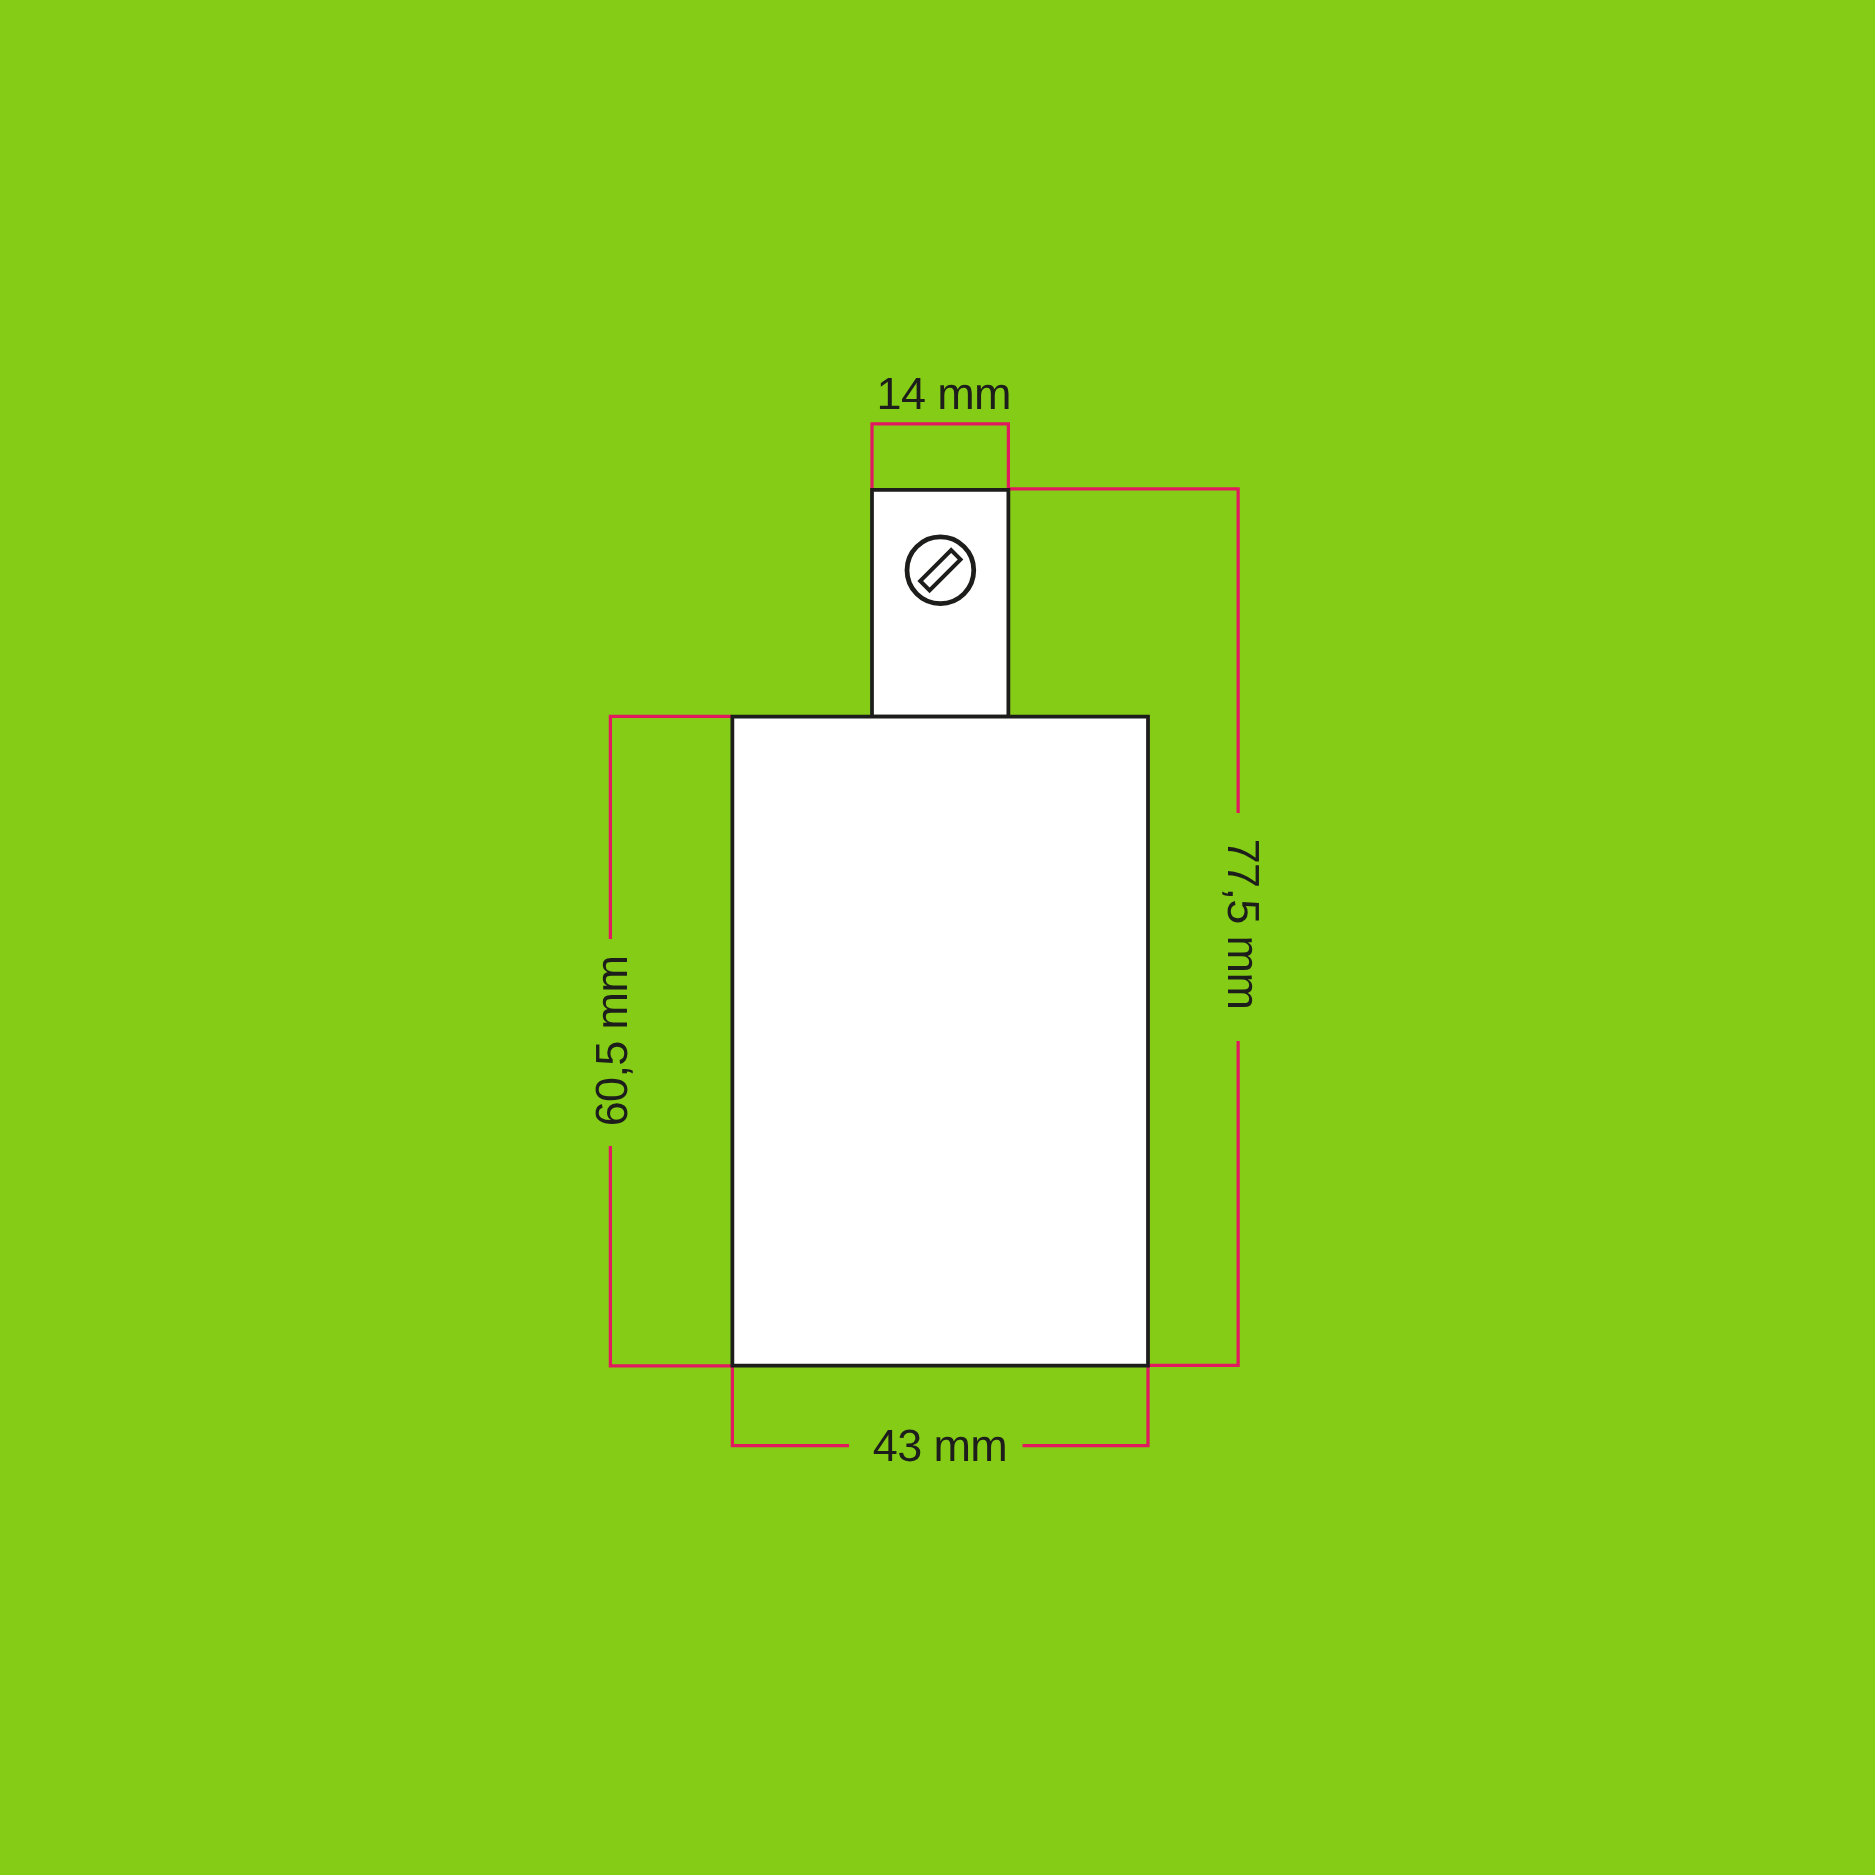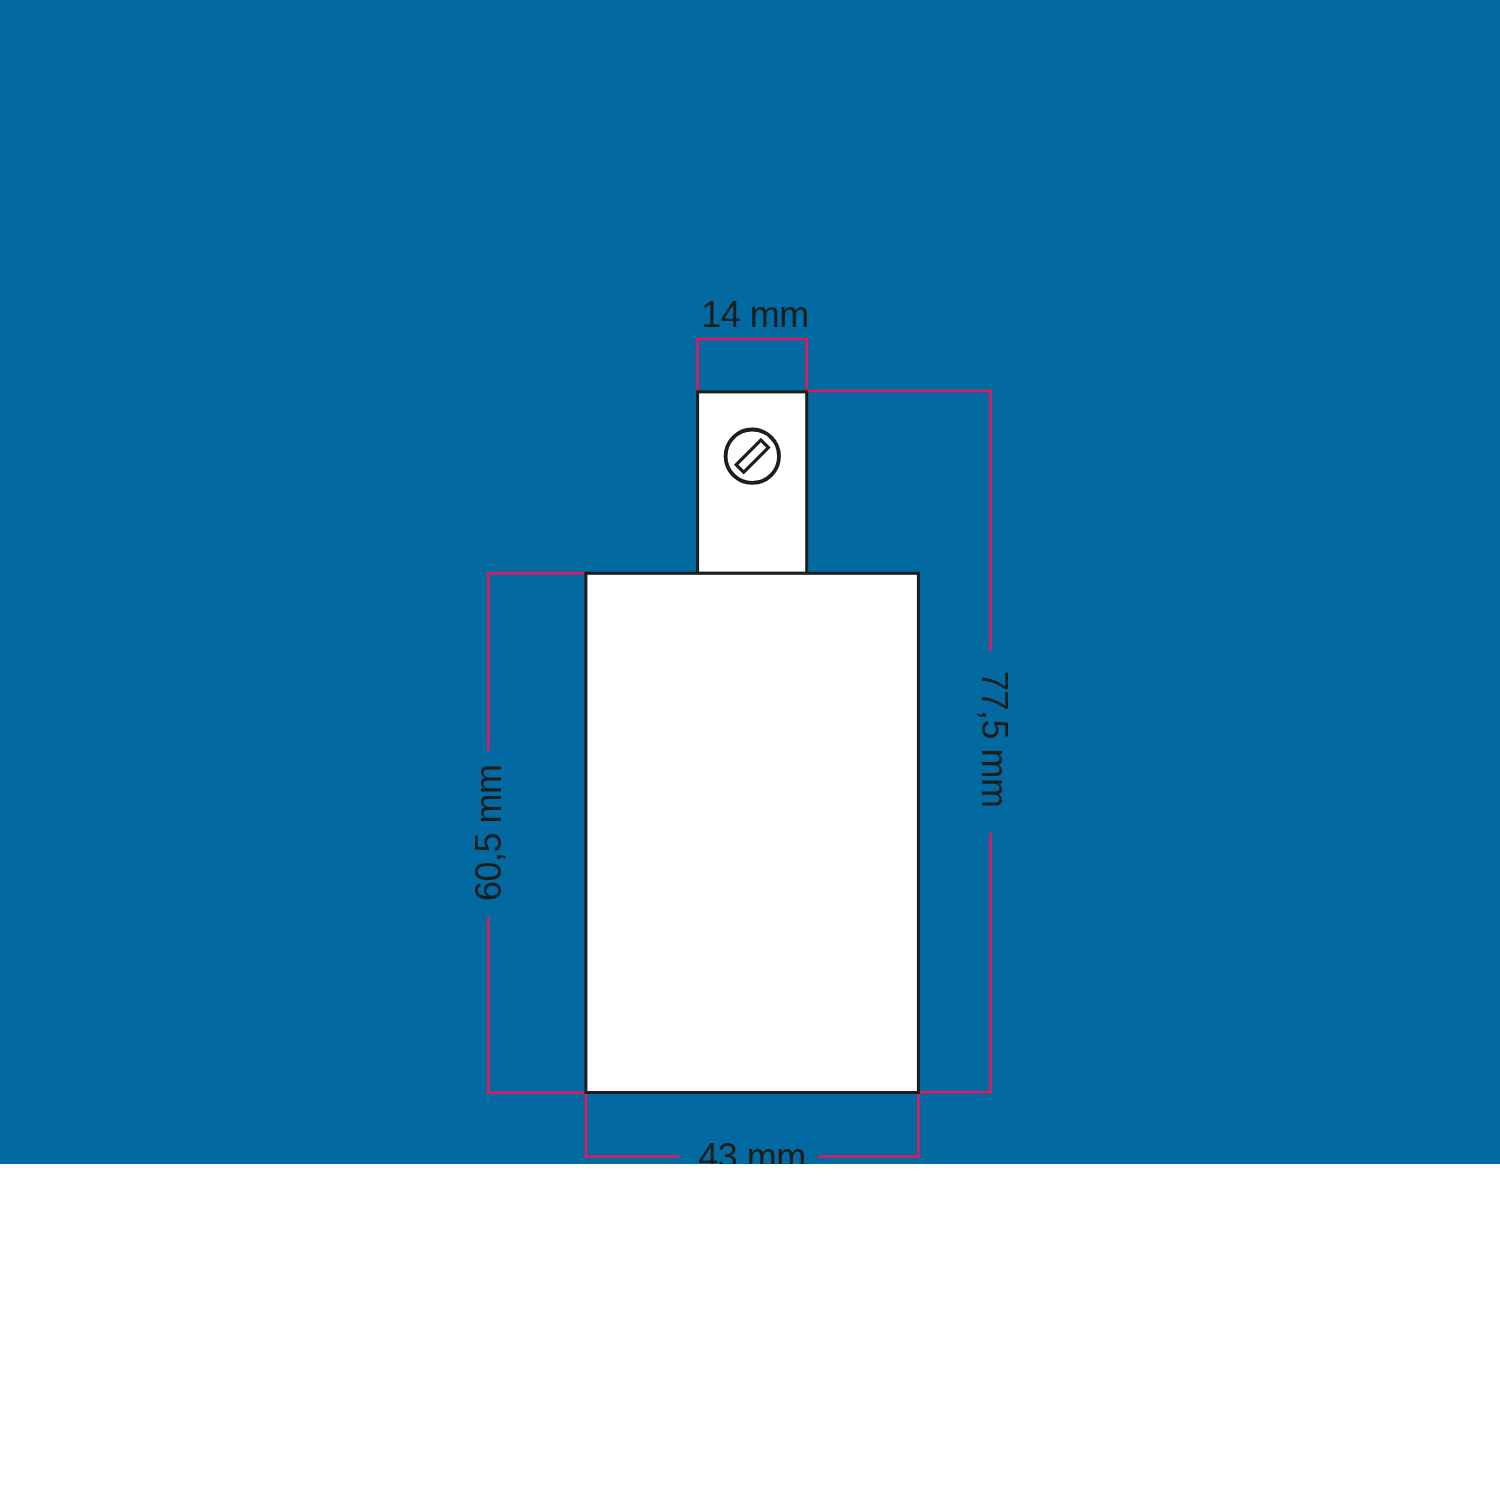--- a/index.html
+++ b/index.html
@@ -1,16 +1,16 @@
 <!DOCTYPE html>
 <html><head>
 <meta charset="utf-8">
 <style>
   html,body{margin:0;padding:0;background:#ffffff;}
-  .stage{position:relative;width:1500px;height:1164px;background:#0369a1;overflow:hidden;}
+  .stage{position:relative;width:1500px;height:1500px;background:#84cc16;overflow:hidden;}
   svg{position:absolute;left:0;top:0;}
   text{font-family:"Liberation Sans", sans-serif;fill:#1d1d1b;letter-spacing:-0.5px;}
 </style>
 </head>
 <body>
 
 <div class="stage">
 <svg width="1500" height="1500" viewBox="0 0 1500 1500">
 
   <g fill="none" stroke="#e11a5f" stroke-width="2.6">

